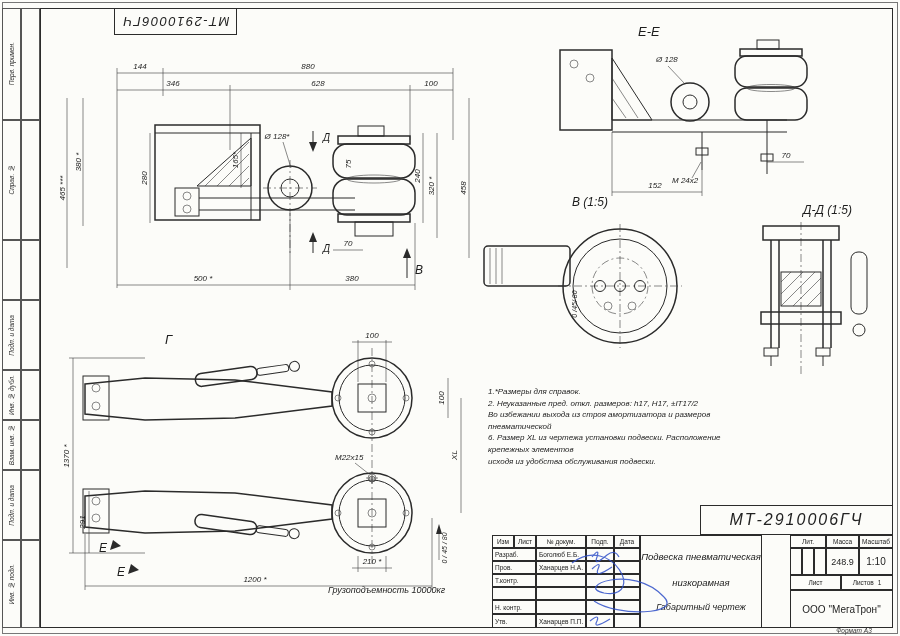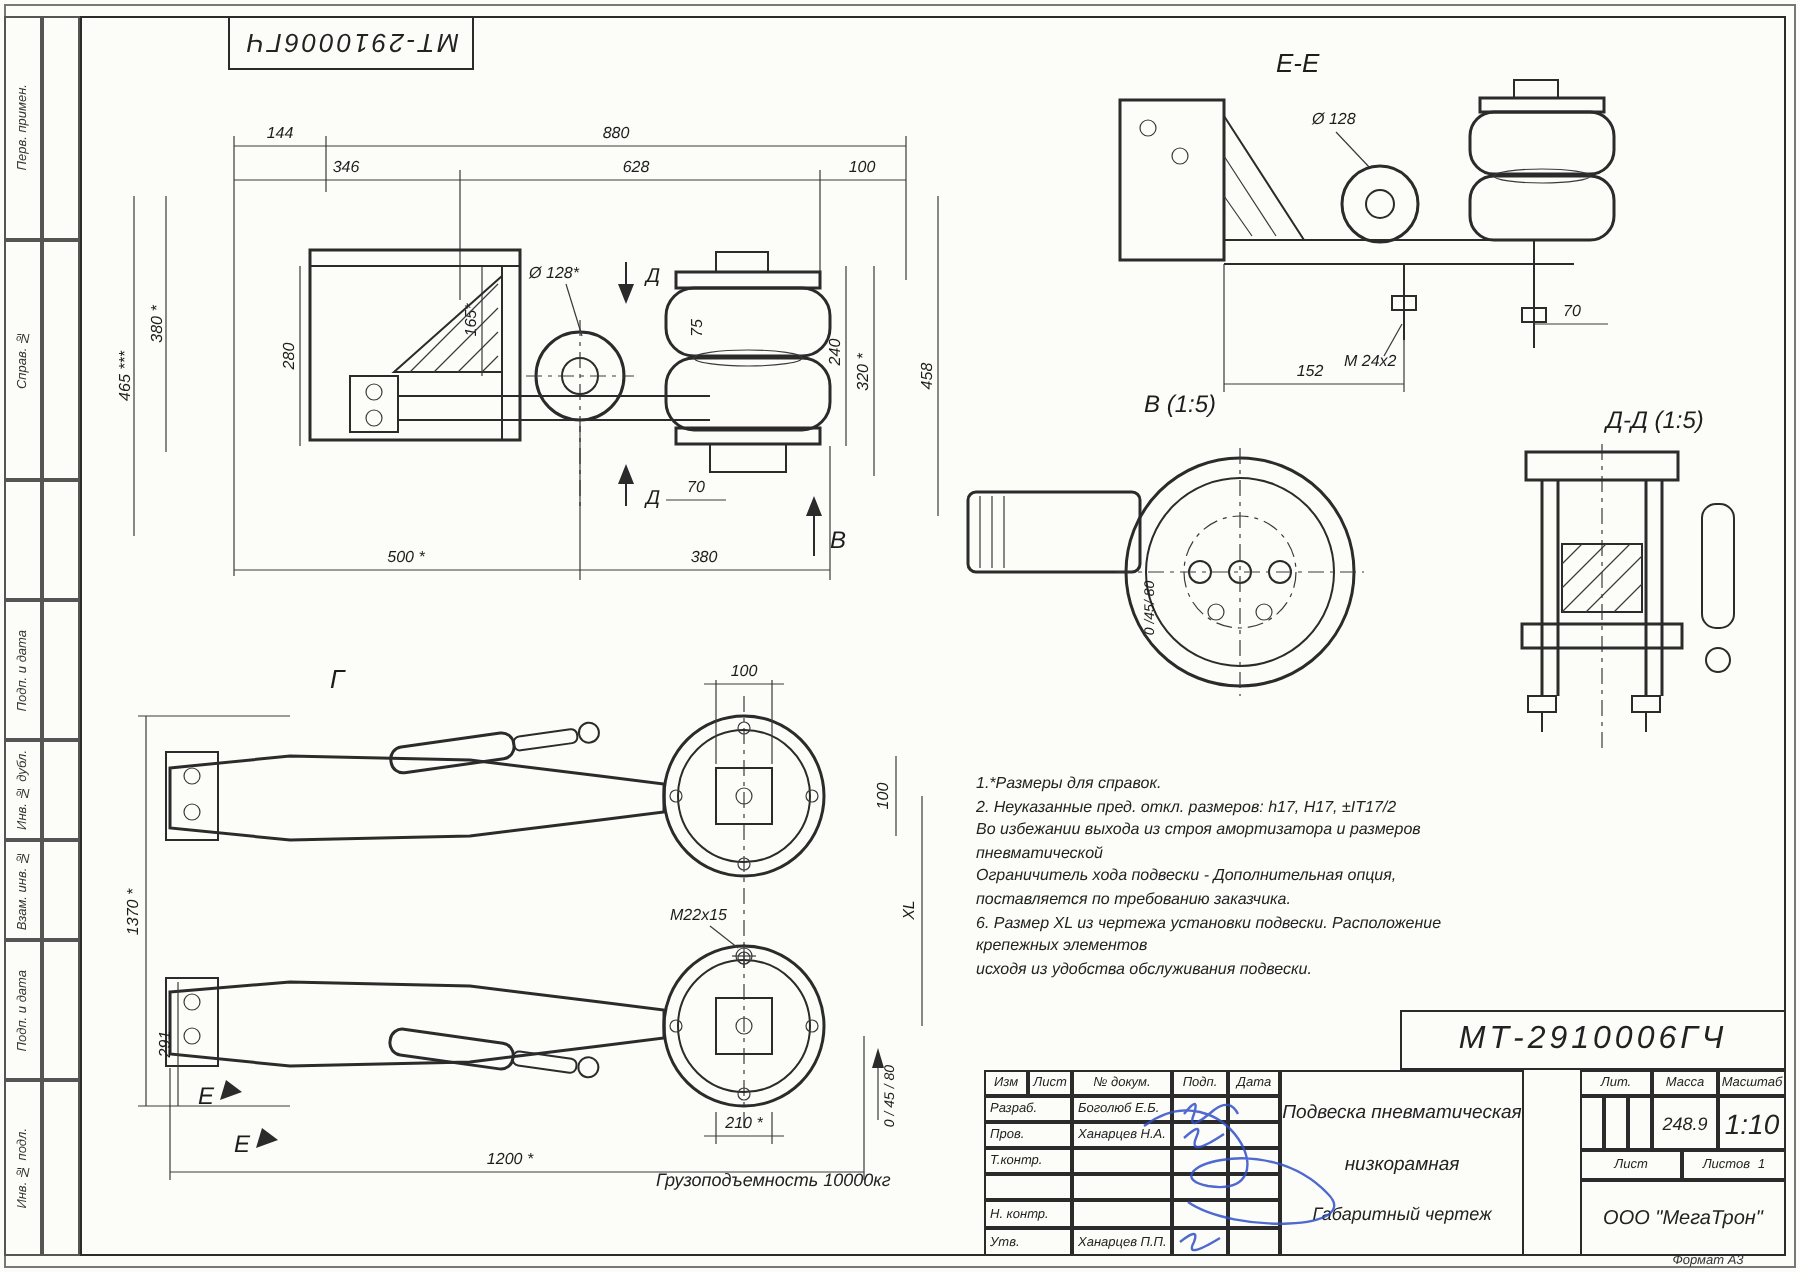--- a/index.html
+++ b/index.html
@@ -20,21 +20,21 @@
   svg text.t7{font-size:7px}
   .tk{stroke:#2b2b2b;stroke-width:1.5;fill:none}
   .tm{stroke:#2b2b2b;stroke-width:1;fill:none}
   .tn{stroke:#3a3a3a;stroke-width:0.6;fill:none}
   .dsh{stroke-dasharray:8 3 2 3}
   .fil{fill:#2b2b2b;stroke:none}
   .notes{position:absolute;left:488px;top:386px;width:258px;font-style:italic;font-size:8px;line-height:1.45;color:#222}
   .capacity{position:absolute;left:328px;top:585px;font-style:italic;font-size:9px;color:#222}
   .format-note{position:absolute;left:815px;top:627px;width:78px;text-align:center;font-style:italic;font-size:6.5px;color:#333}
   .tb{position:absolute;left:492px;top:505px;width:401px;height:123px}
-  .cell{position:absolute;border:1px solid #2b2b2b;display:flex;align-items:center;justify-content:center;font-style:italic;color:#222;font-size:6.5px;background:#fcfcf9;overflow:hidden}
+  .cell{position:absolute;border:1px solid #2b2b2b;display:flex;align-items:center;justify-content:center;color:#222;font-size:6.5px;background:#fcfcf9;overflow:hidden}
   .cell.lbl{justify-content:flex-start;padding-left:2px}
   .desig{position:absolute;left:208px;top:0;width:193px;height:30px;border:1.5px solid #2b2b2b;display:flex;align-items:center;justify-content:center;font-style:italic;font-size:16px;letter-spacing:2px;color:#222;background:#fcfcf9}
   .namecell{position:absolute;left:148px;top:30px;width:122px;height:93px;border:1px solid #2b2b2b;display:flex;flex-direction:column;align-items:center;justify-content:space-evenly;font-style:italic;color:#222;background:#fcfcf9}
   .namecell .n1{font-size:9.5px}.namecell .n3{font-size:9px}
   .company{font-size:10px !important}
   .sig-overlay{position:absolute;left:0;top:0;pointer-events:none}
 </style>
 </head>
 <body>
 
@@ -309,21 +309,20 @@
     <text x="402" y="127" text-anchor="middle" transform="rotate(-90 402 127)">XL</text>
     <line class="tn" x1="384" y1="232" x2="384" y2="202"></line>
     <polygon class="fil" points="381,206 387,206 384,196"></polygon>
     <text class="t7" x="392" y="220" text-anchor="middle" transform="rotate(-90 392 220)">0 / 45 / 80</text>
   </svg>
 
   <div class="notes">
     <div>1.*Размеры для справок.</div>
     <div>2. Неуказанные пред. откл. размеров: h17, Н17, ±IT17/2</div>
     <div>Во избежании выхода из строя амортизатора и размеров пневматической</div>
-    <div>Ограничитель хода подвески - Дополнительная опция, поставляется по требованию заказчика.</div>
     <div>6. Размер XL из чертежа установки подвески. Расположение крепежных элементов</div>
     <div>исходя из удобства обслуживания подвески.</div>
   </div>
 
   <div class="capacity">Грузоподъемность 10000кг</div>
 
   <div class="tb">
     <div class="desig">МТ-2910006ГЧ</div>
 
     <div class="cell" style="left:0;top:30px;width:22px;height:13px">Изм</div>
@@ -368,21 +367,21 @@
       <span class="n3">Габаритный чертеж</span>
     </div>
 
     <div class="cell" style="left:298px;top:30px;width:36px;height:13px">Лит.</div>
     <div class="cell" style="left:334px;top:30px;width:33px;height:13px">Масса</div>
     <div class="cell" style="left:367px;top:30px;width:34px;height:13px">Масштаб</div>
     <div class="cell" style="left:298px;top:43px;width:12px;height:27px"></div>
     <div class="cell" style="left:310px;top:43px;width:12px;height:27px"></div>
     <div class="cell" style="left:322px;top:43px;width:12px;height:27px"></div>
     <div class="cell" style="left:334px;top:43px;width:33px;height:27px;font-size:9px">248.9</div>
-    <div class="cell" style="left:367px;top:43px;width:34px;height:27px;font-size:14px">1:10</div>
+    <div class="cell" style="left:367px;top:43px;width:34px;height:27px;font-size:10px">1:10</div>
 
     <div class="cell" style="left:298px;top:70px;width:51px;height:15px">Лист</div>
     <div class="cell" style="left:349px;top:70px;width:52px;height:15px;gap:4px">
       <span>Листов</span>
       <span>1</span>
     </div>
 
     <div class="cell company" style="left:298px;top:85px;width:103px;height:38px">ООО "МегаТрон"</div>
 
     <svg class="sig-overlay" width="401" height="123" viewBox="0 0 401 123">

